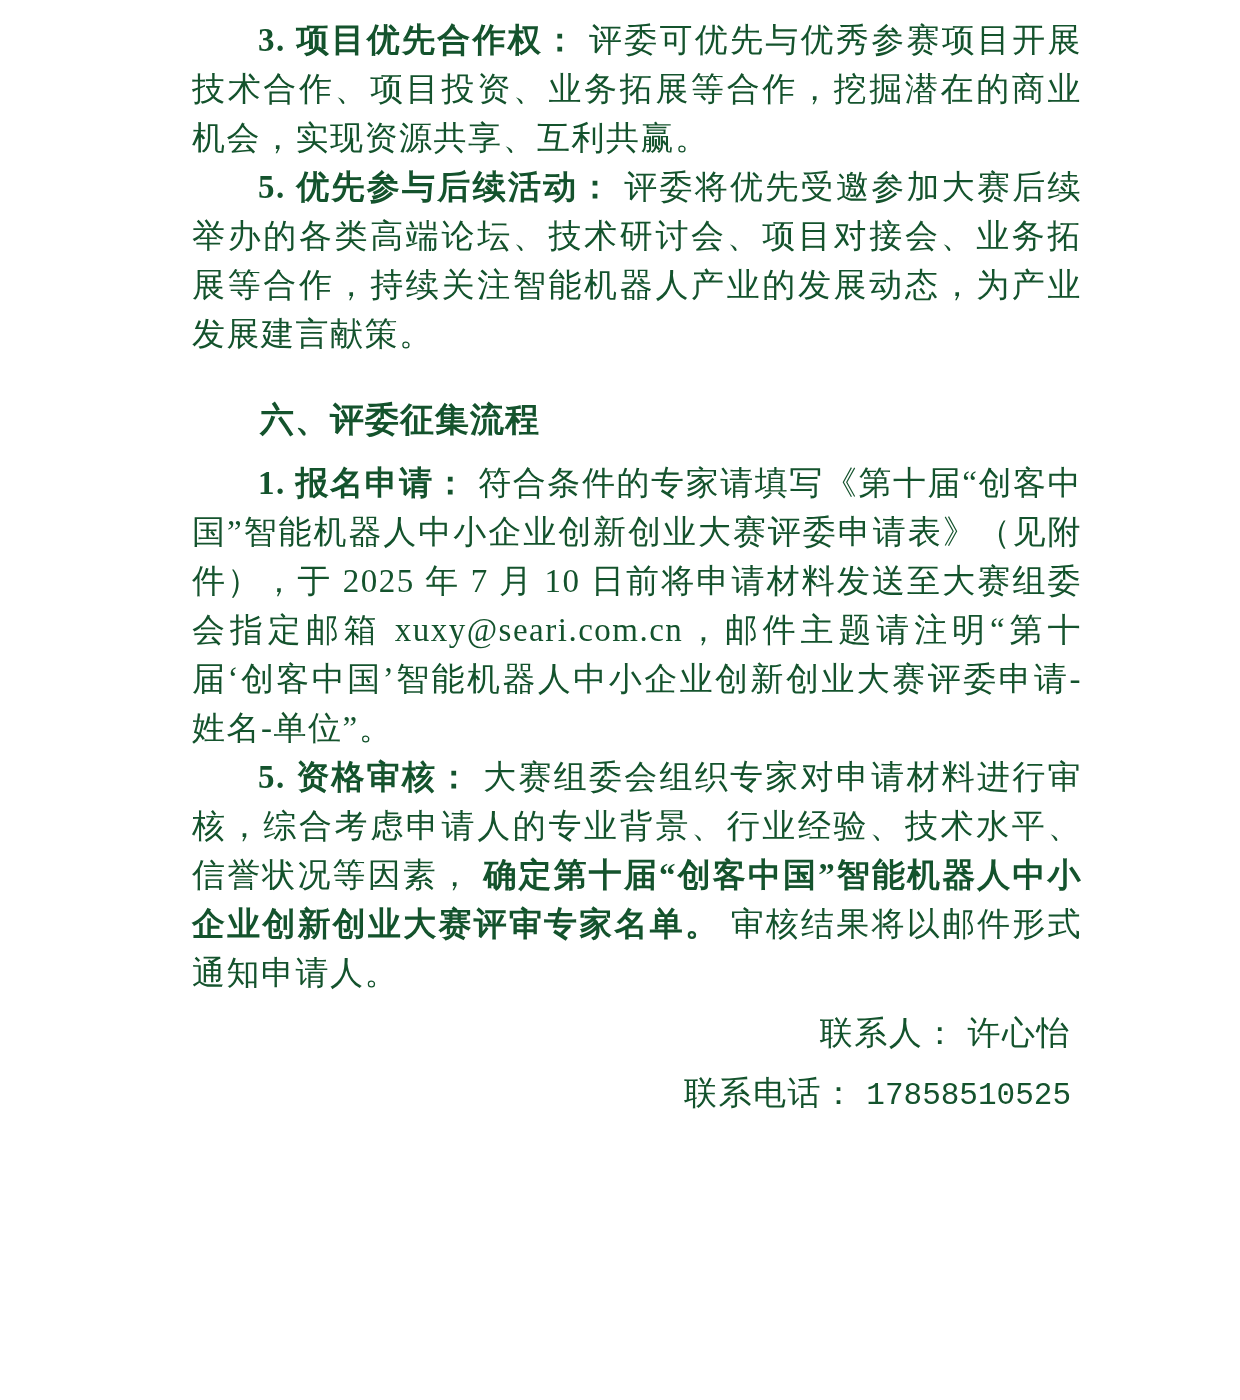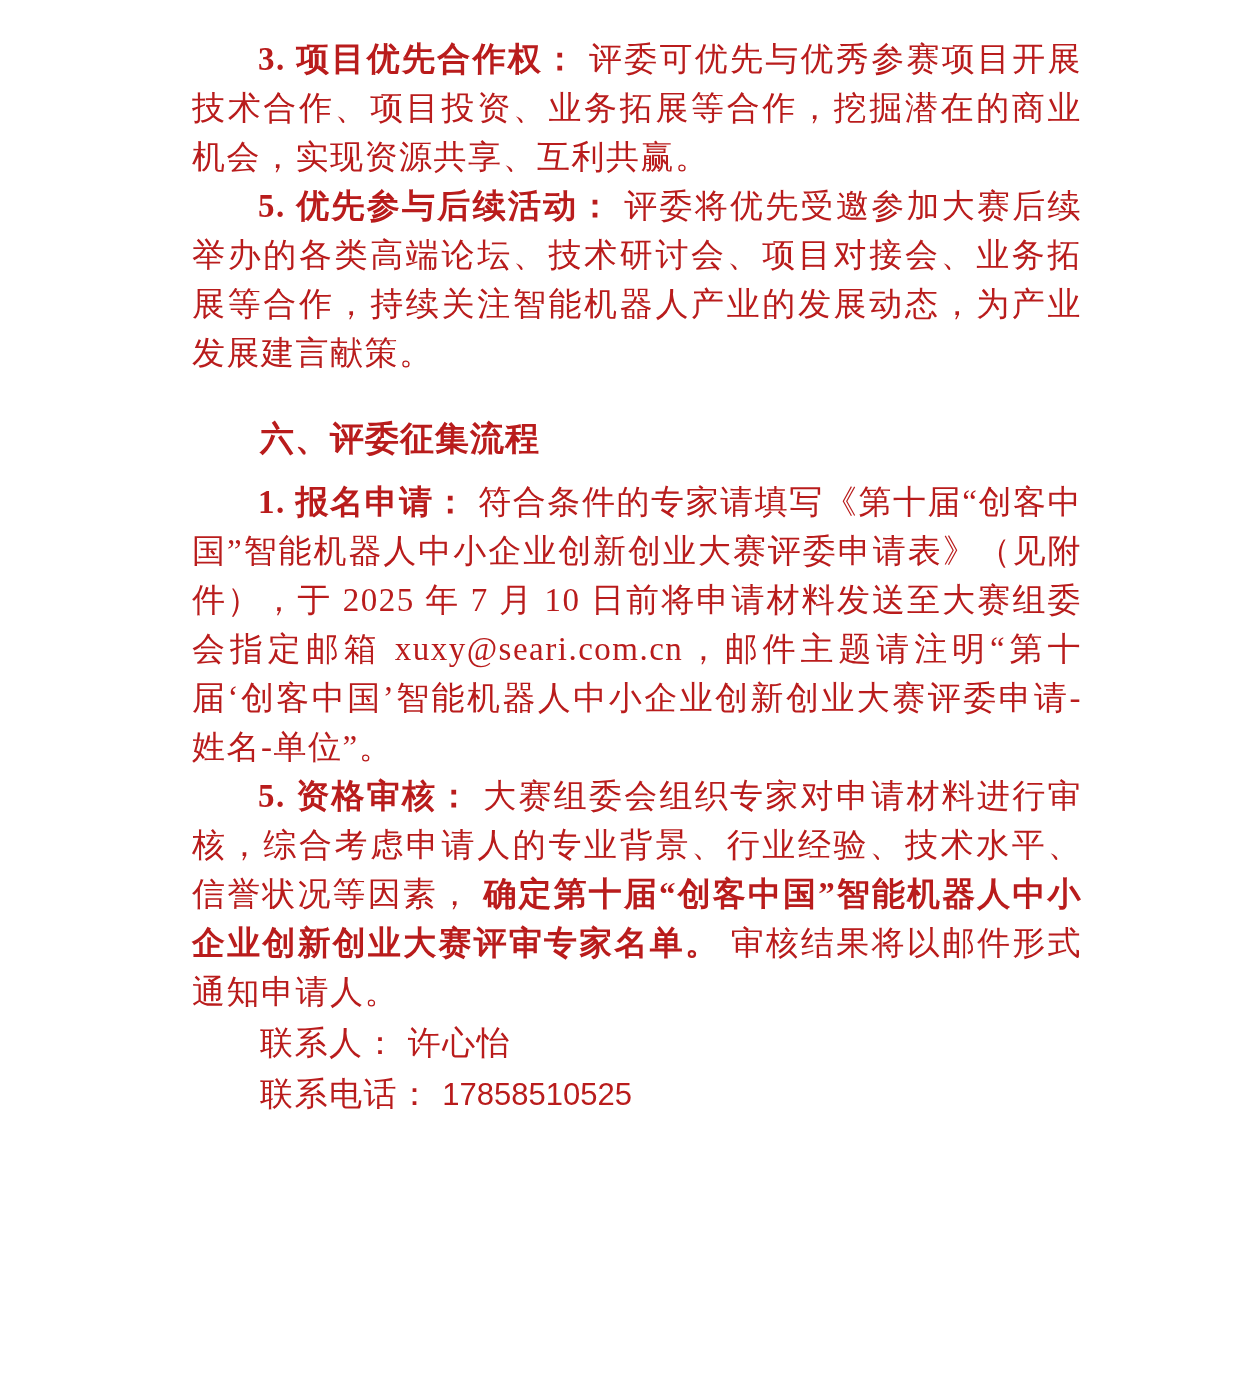--- a/index.html
+++ b/index.html
@@ -6,22 +6,22 @@
     margin: 0;
     padding: 0;
     background: #ffffff;
   }
   .page {
     position: relative;
     width: 1240px;
     height: 1400px;
     box-sizing: border-box;
     background: #ffffff;
-    color: #b91c1c;
-    padding: 35px 158px 0 192px;
+    color: #14532d;
+    padding: 16px 158px 0 192px;
     overflow: hidden;
     font-family: "Liberation Serif", "DejaVu Serif", serif;
   }
   .para {
     margin: 0;
     font-size: 33px;
     line-height: 49px;
     text-align: justify;
     text-indent: 2em;
     letter-spacing: 1.5px;
@@ -35,28 +35,29 @@
   .heading {
     font-family: "Liberation Sans", "DejaVu Sans", sans-serif;
     font-weight: 700;
     font-size: 34px;
     line-height: 44px;
     margin: 38px 0 18px 0;
     text-indent: 2em;
     letter-spacing: 1px;
   }
   .contact-line {
-    margin: 2px;
+    margin: 11px;
     font-size: 33px;
     line-height: 49px;
     text-indent: 2em;
     letter-spacing: 1.5px;
+    text-align: right;
   }
   .latin {
-    font-family: Liberation Sans, sans-serif;
+    font-family: Liberation Mono, monospace;
     font-size: 31px;
     letter-spacing: 0;
   }
 </style>
 </head>
 <body>
 
 <div class="page">
 
   <p class="para">

